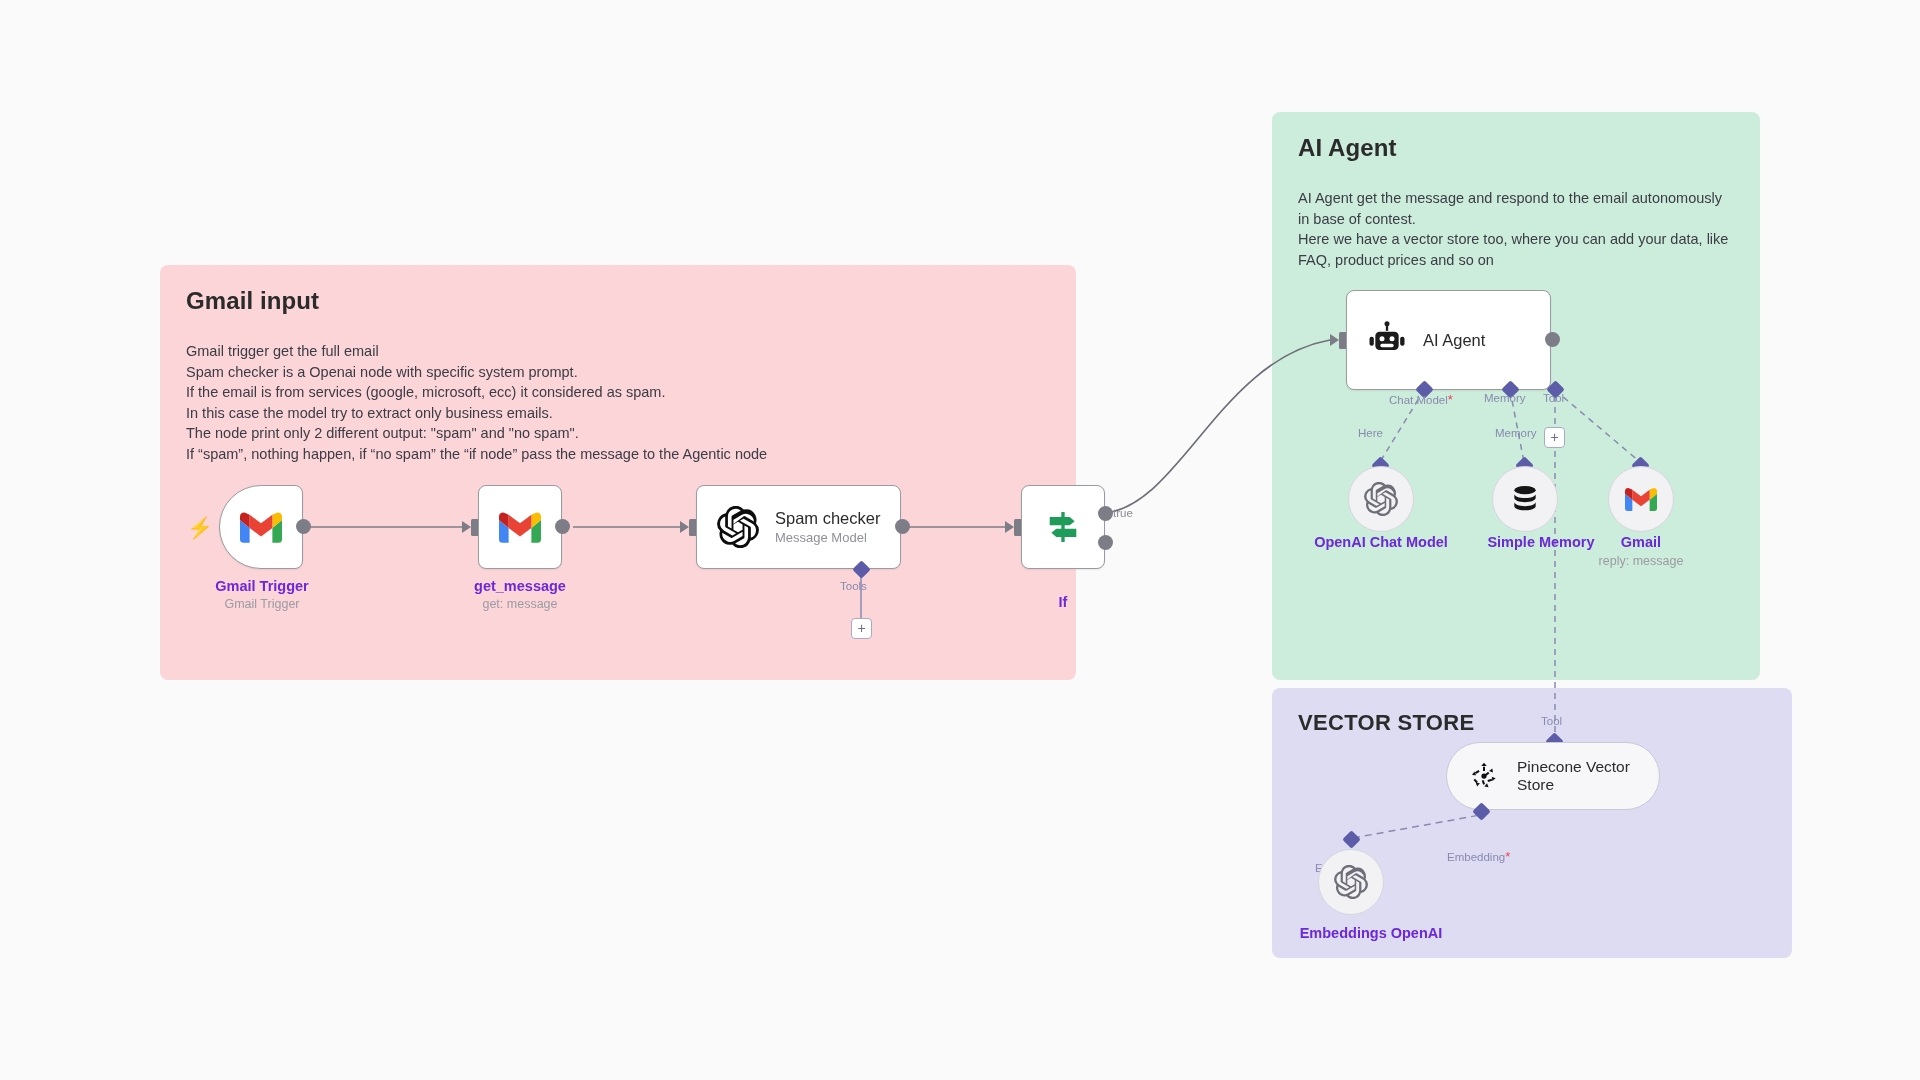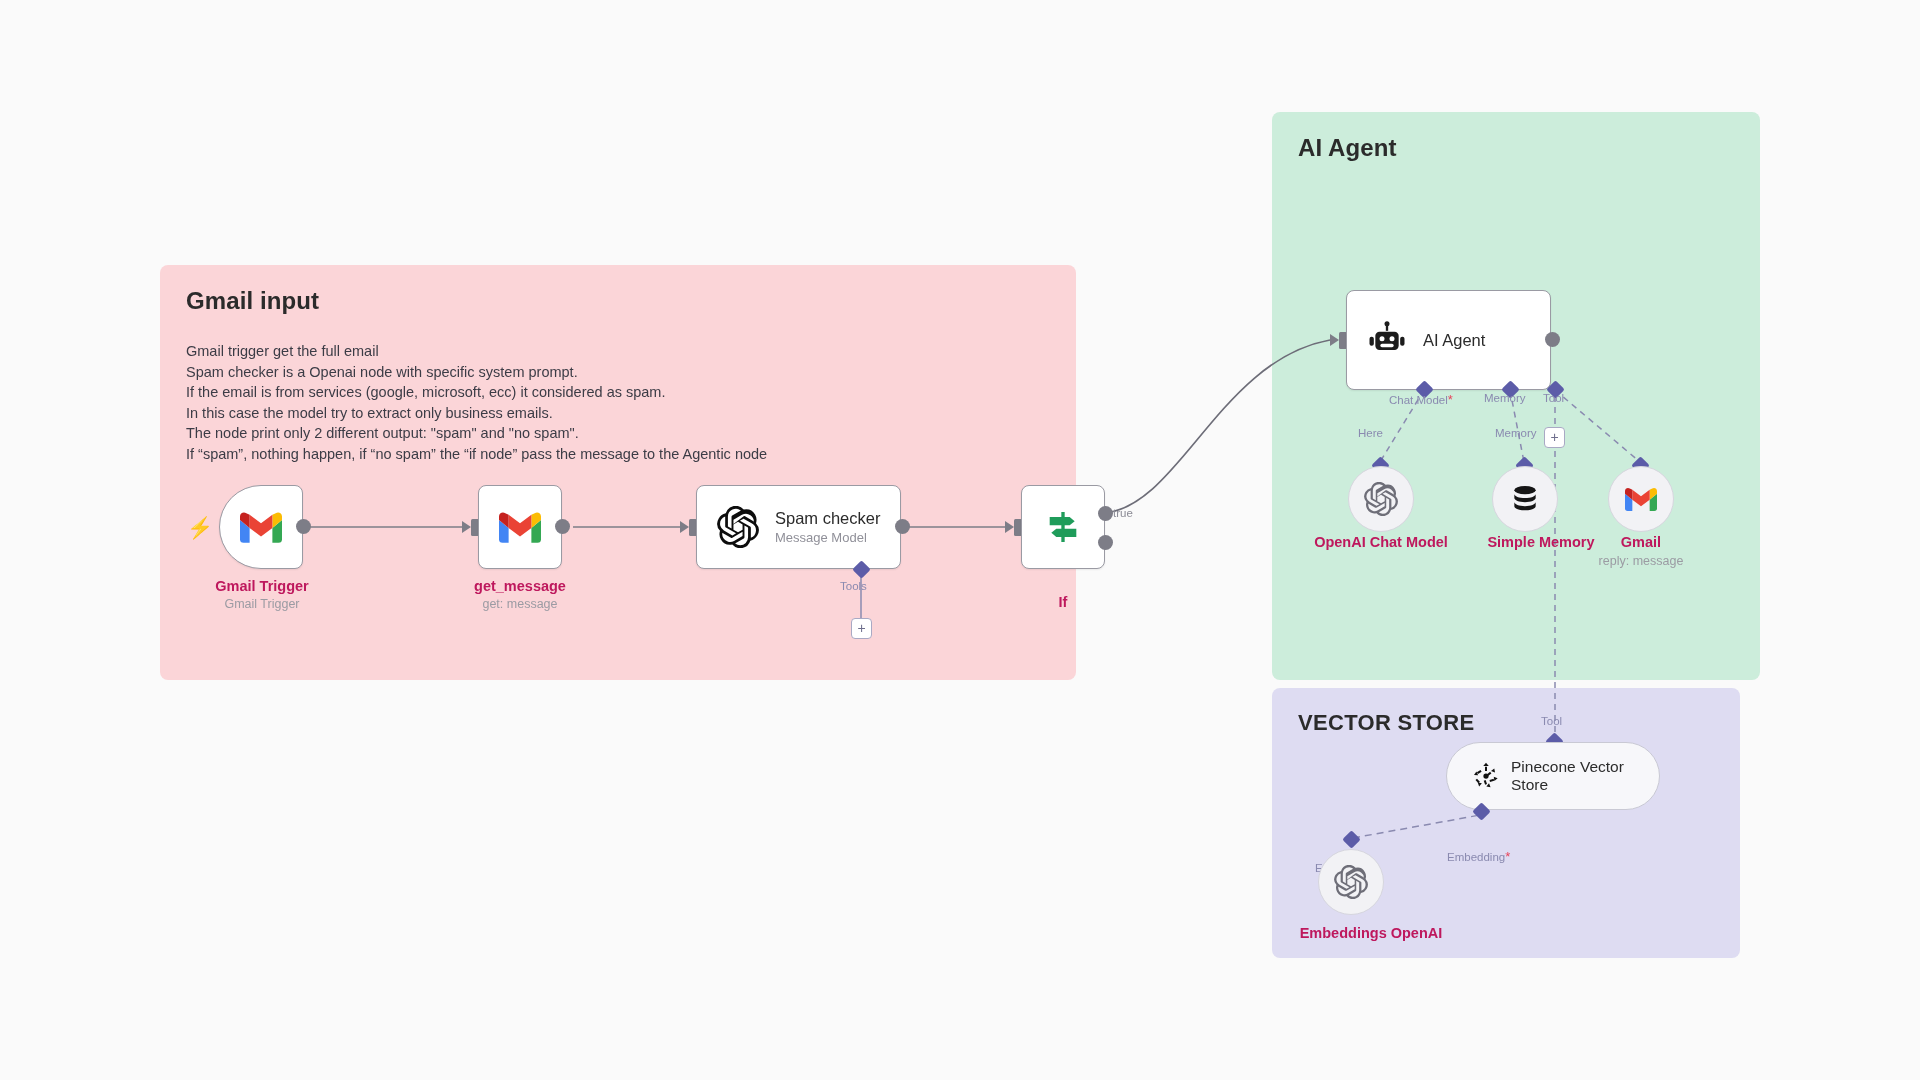--- a/index.html
+++ b/index.html
@@ -30,21 +30,21 @@
     letter-spacing: .3px;
   }
   .sticky-body {
     font-size: 14.5px;
     line-height: 20.5px;
     color: #3c3c46;
     white-space: pre-wrap;
   }
   #note-gmail   { left:160px; top:265px;  width:916px; height:415px; background:#fbd5d8;border-radius:8px; }
   #note-agent   { left:1272px; top:112px; width:488px;  height:568px; background:#cceddb; }
-  #note-vector  { left:1272px; top:688px; width:468px;  height:270px; background:#dedcf2; }
+  #note-vector  { left:1272px; top:688px; width:520px;  height:270px; background:#dedcf2; }
 
   
   #wires { position:absolute; left:0; top:0; width:1920px; height:1080px; pointer-events:none; }
 
   
   .node {
     position: absolute;
     background: #fff;
     border: 1.5px solid #9a9aa3;
     border-radius: 8px;
@@ -59,21 +59,21 @@
   .node-icon { display:flex; align-items:center; justify-content:center; flex:0 0 auto; }
   .node-text { display:flex; flex-direction:column; }
   .node-inner-title { font-size:16.5px; color:#2b2b2b; line-height:19px; }
   .node-inner-sub   { font-size:13px; color:#909099; line-height:16px; margin-top:2px; }
 
   .node-label {
     position:absolute;
     text-align:center;
     font-size:14.5px;
     font-weight:700;
-    color:#be185d;
+    color:#6d28d9;
     white-space:nowrap;
   }
   .node-sublabel {
     position:absolute;
     text-align:center;
     font-size:12.5px;
     color:#9b9ba3;
     white-space:nowrap;
   }
 
@@ -87,22 +87,22 @@
     display:flex; align-items:center; justify-content:center;
   }
 
   
   .pill-node {
     position:absolute;
     background:#f7f7fa;
     border:1.5px solid #c9c9d4;
     border-radius:34px;
     height:68px;
-    display:flex; align-items:center; gap:10px;
-    padding-left:22px; padding-right:26px;justify-content:center;
+    display:flex; align-items:center; gap:18px;
+    padding-left:22px; padding-right:26px;
   }
   .pill-title { font-size:15.5px; color:#2b2b2b; line-height:18px; max-width:120px; }
 
   
   .port-out {
     position:absolute; width:15px; height:15px; border-radius:50%;
     background:#7d7d87;
   }
   .port-in {
     position:absolute; width:8px; height:17px; border-radius:1.5px;
@@ -161,20 +161,22 @@
     <div class="sticky-body">Gmail trigger get the full email
 Spam checker is a Openai node with specific system prompt.
 If the email is from services (google, microsoft, ecc) it considered as spam.
 In this case the model try to extract only business emails.
 The node print only 2 different output: "spam" and "no spam".
 If “spam”, nothing happen, if “no spam” the “if node” pass the message to the Agentic node</div>
   </div>
 
   <div class="sticky" id="note-agent" style="background: rgb(204, 237, 219);">
     <div class="sticky-title">AI Agent</div>
+    <div class="sticky-body">AI Agent get the message and respond to the email autonomously in base of contest.
+Here we have a vector store too, where you can add your data, like FAQ, product prices and so on</div>
   </div>
 
   <div class="sticky" id="note-vector" style="background: rgb(222, 220, 242);">
     <div class="sticky-title small-caps">VECTOR STORE</div>
   </div>
 
   <svg id="wires">
 
     <line x1="305" y1="527" x2="462" y2="527" stroke="#7d7d87" stroke-width="1.6"></line>
 

